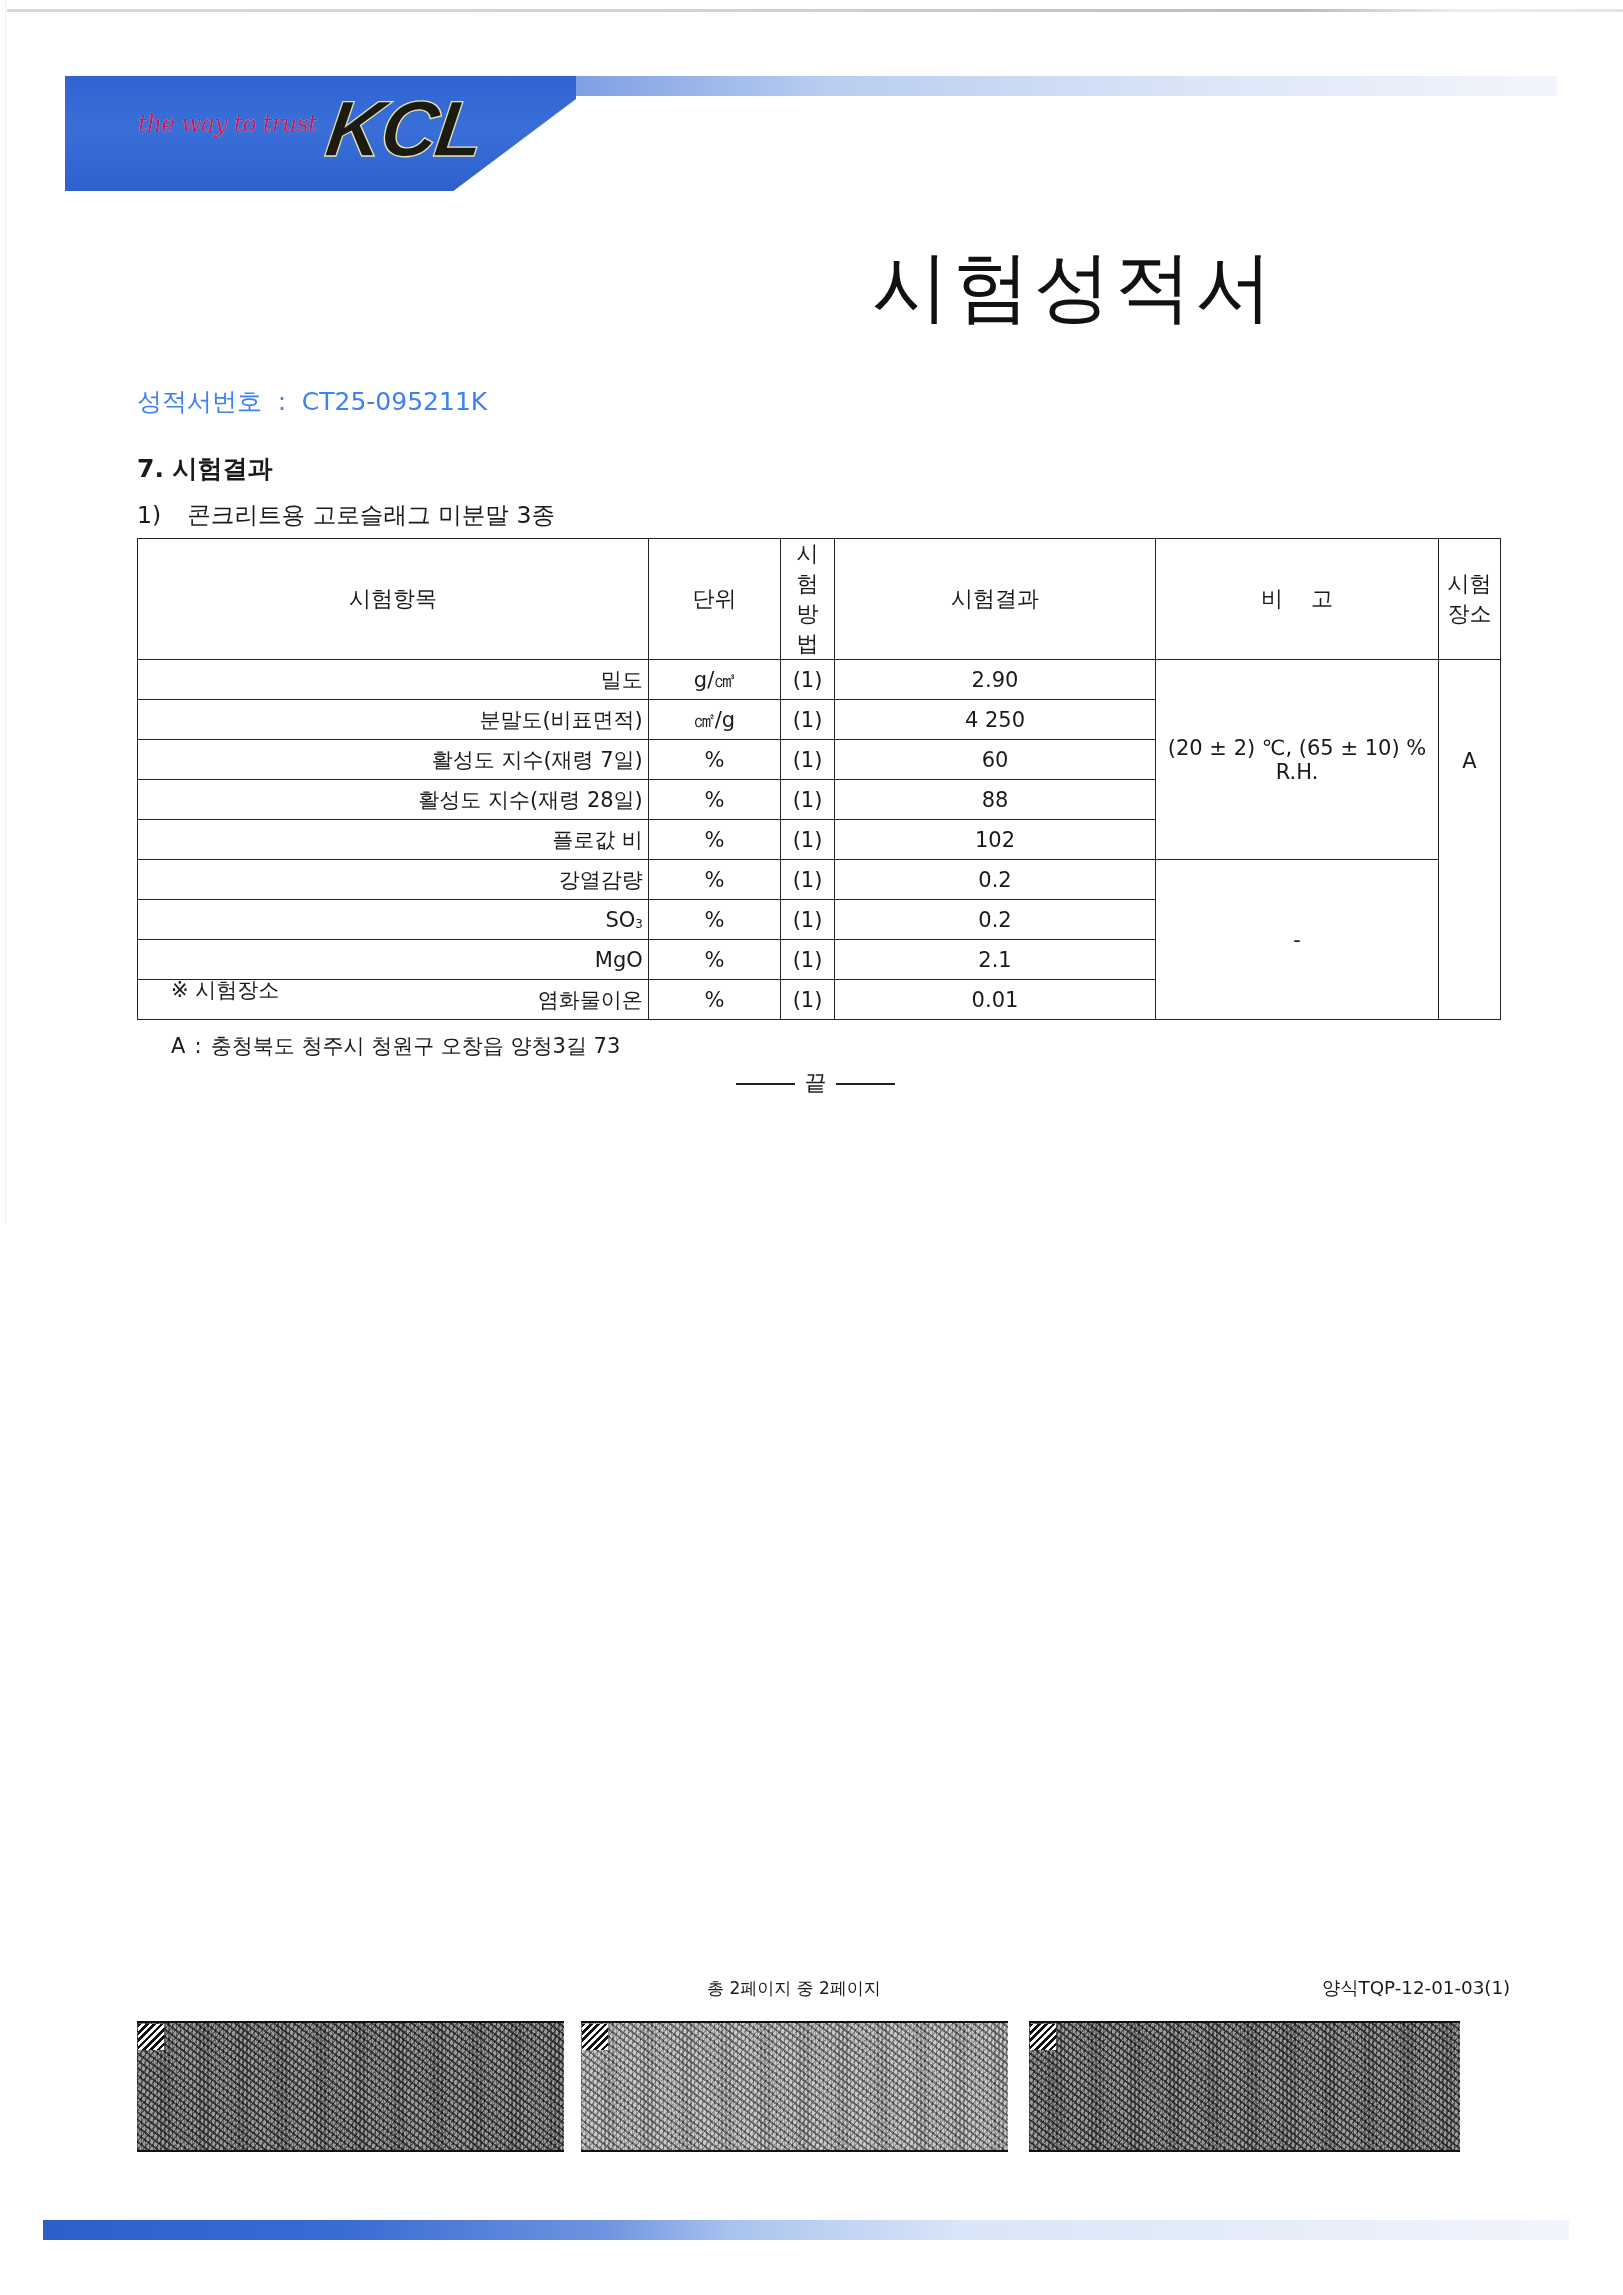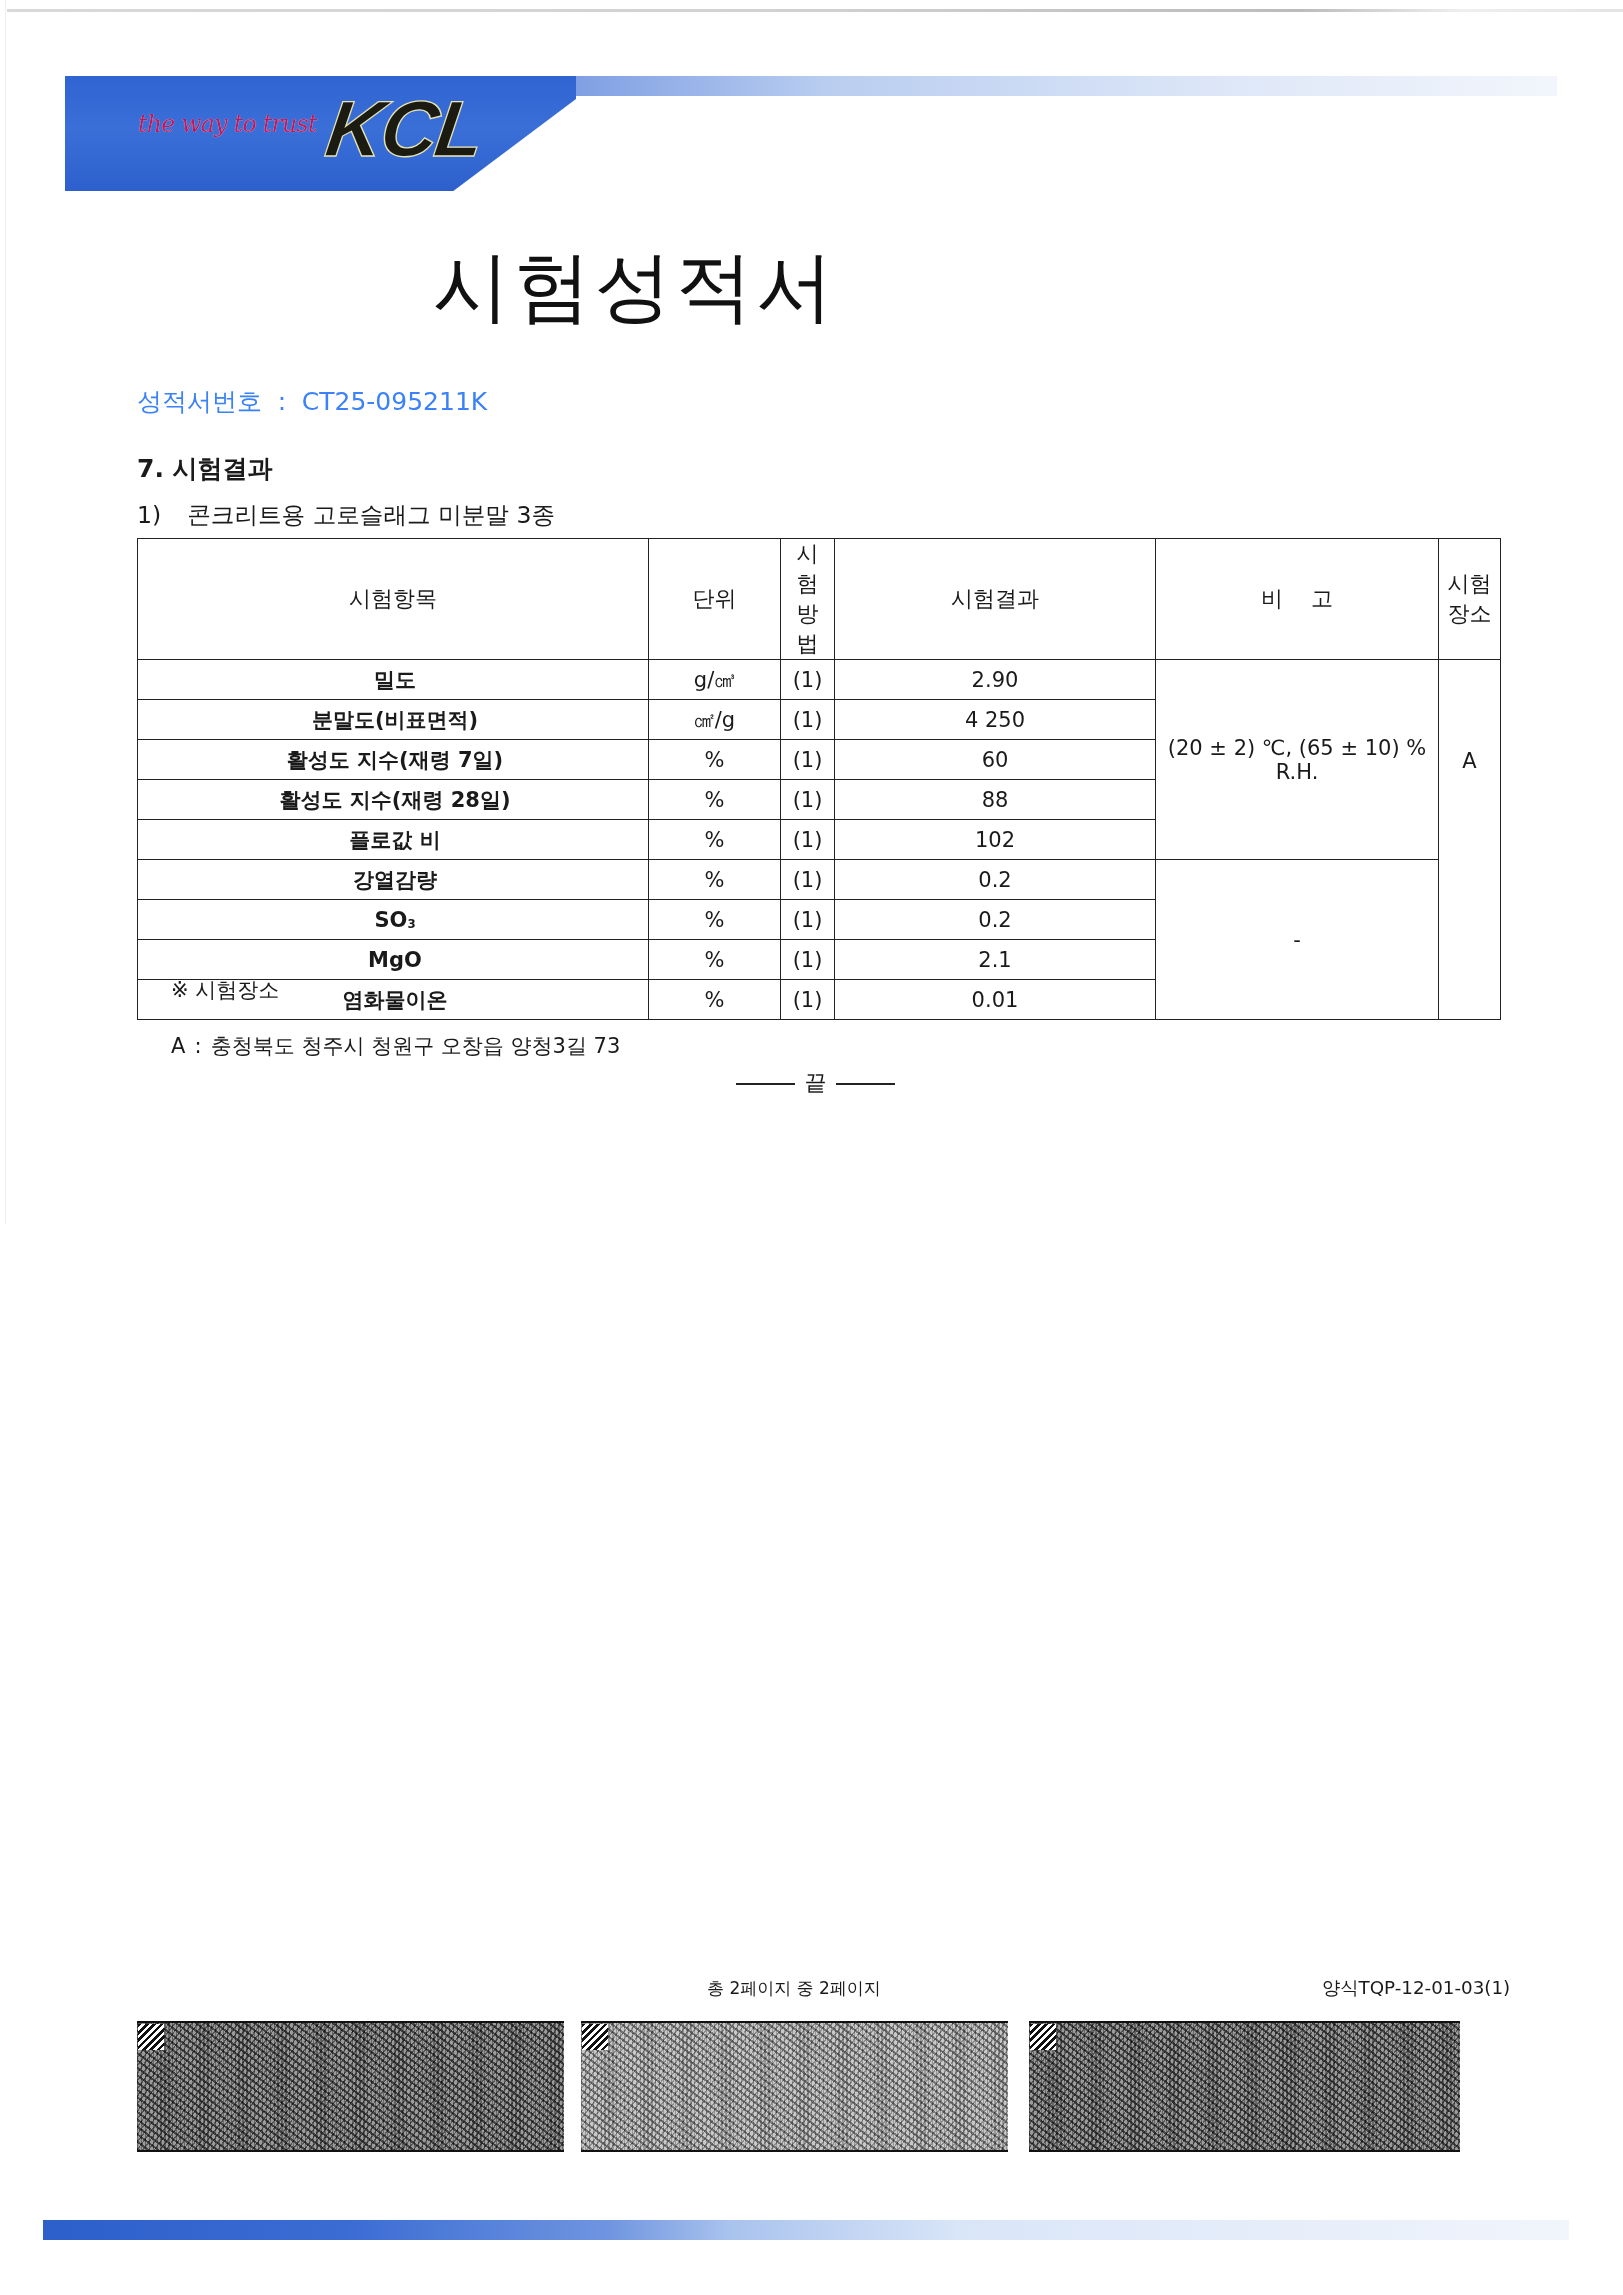--- a/index.html
+++ b/index.html
@@ -15,35 +15,35 @@
         background: linear-gradient(180deg, #2f64d2 0%, #3a6fd8 45%, #2d60cc 100%);
         clip-path: polygon(0 0, 100% 0, 100% 20%, 76% 100%, 0 100%); }
   .logo-band .fade { position: absolute; left: 445px; top: 0; width: 1047px; height: 19.6px;
         background: linear-gradient(90deg, #6f93df 0%, #b9cdf0 30%, #dfe8f8 70%, #f2f6fc 100%); }
   .logo-tag { position: absolute; left: 73px; top: 34px; color: #be185d; font-family: "DejaVu Serif", serif;
         font-style: italic; font-size: 23.6px; letter-spacing: -0.7px; text-shadow: 0 0 0.7px #ffffff; }
   .logo-kcl { position: absolute; left: 262px; top: 6.5px; color: #1b1b12; font-family: "Liberation Sans", sans-serif;
         font-style: italic; font-weight: bold; font-size: 79px; letter-spacing: -2.6px; transform: skewX(-8deg);
         -webkit-text-stroke: 1.3px #e8e3b0; }
 
-  .title { position: absolute; left: 0; width: 1283px; top: 236px; text-align: center;
+  .title { position: absolute; left: 0; width: 1283px; top: 236px; text-align: right;
            font-size: 77px; letter-spacing: 3.9px; color: #111; font-weight: normal; }
   .title span { position: relative; left: -6.5px; }
 
   .cert-no { position: absolute; left: 137px; top: 385px; font-size: 25px; color: #3b82f6; }
   .cert-no .sep { margin: 0 15.7px; }
   .section-title { position: absolute; left: 137px; top: 452px; font-size: 25px; font-weight: bold; }
   .sub-title { position: absolute; left: 137px; top: 499px; font-size: 23.6px; text-align: right; }
   .sub-title .num { margin-right: 26px; }
 
   table.results { position: absolute; left: 137px; top: 538px; width: 1363px; border-collapse: collapse;
                   font-size: 21px; table-layout: fixed; }
   table.results th, table.results td { border: 1.6px solid #222; padding: 0 5.2px; height: 39px; }
   table.results th { font-weight: normal; height: 67px; text-align: center; font-size: 22px; line-height: 30px; }
-  table.results td.item { text-align: center; padding-left: 9.2px; font-weight: bold; }
+  table.results td.item { text-align: right; padding-left: 9.2px; }
   table.results td.center { text-align: center; }
   .col1 { width: 511px; } .col2 { width: 132px; } .col3 { width: 54px; } .col4 { width: 321px; } .col5 { width: 283px; } .col6 { width: 62px; }
   sub.tiny { font-size: 11.8px; vertical-align: -1.3px; }
 
   .note-head { position: absolute; left: 171px; top: 976px; font-size: 21px; }
   .note-line { position: absolute; left: 171px; top: 1032px; font-size: 21px; text-align: center; }
   .note-line .sep { margin: 0 9.2px; }
   .end-mark { position: absolute; left: 727px; top: 1068px; font-size: 22px; }
   .end-mark .dash { display: inline-block; width: 59px; height: 2px; background: #222; vertical-align: middle; margin: 0 9.2px; }
 

